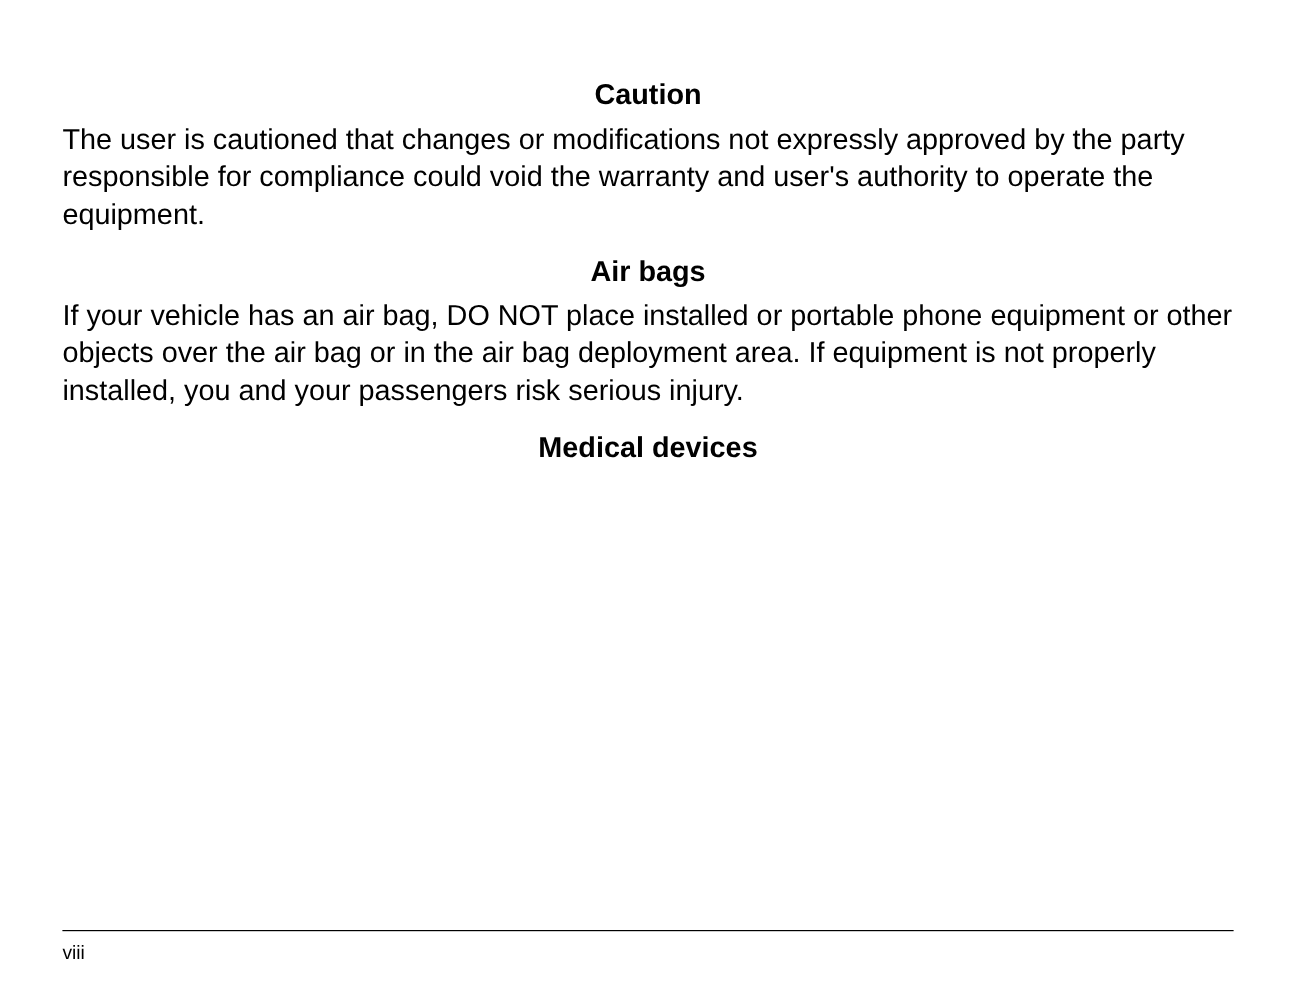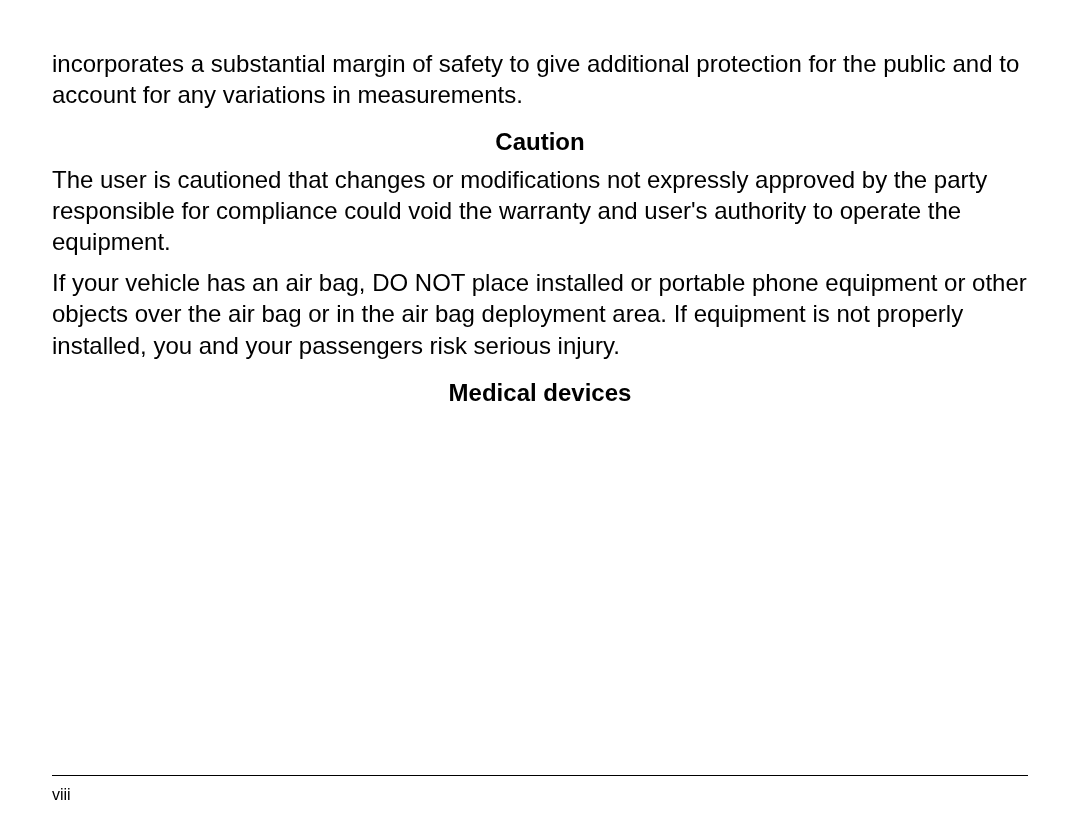--- a/index.html
+++ b/index.html
@@ -43,26 +43,26 @@
       margin-bottom: 10px;
     }
     .page-num {
       font-size: 16px;
     }
   </style>
 </head>
 <body>
 
 <div class="content">
-  <p class="para">incorporates a substantial margin of safety to give additional protection for the public and to account for any variations in measurements.</p>
 
   <p class="heading">Caution</p>
   <p class="para">The user is cautioned that changes or modifications not expressly approved by the party responsible for compliance could void the warranty and user's authority to operate the equipment.</p>
 
 
+  <p class="heading">Air bags</p>
   <p class="para">If your vehicle has an air bag, DO NOT place installed or portable phone equipment or other objects over the air bag or in the air bag deployment area. If equipment is not properly installed, you and your passengers risk serious injury.</p>
 
   <p class="heading">Medical devices</p>
 </div>
 
 <div class="footer">
   <div class="footer-line"></div>
   <div class="page-num">viii</div>
 </div>
 

